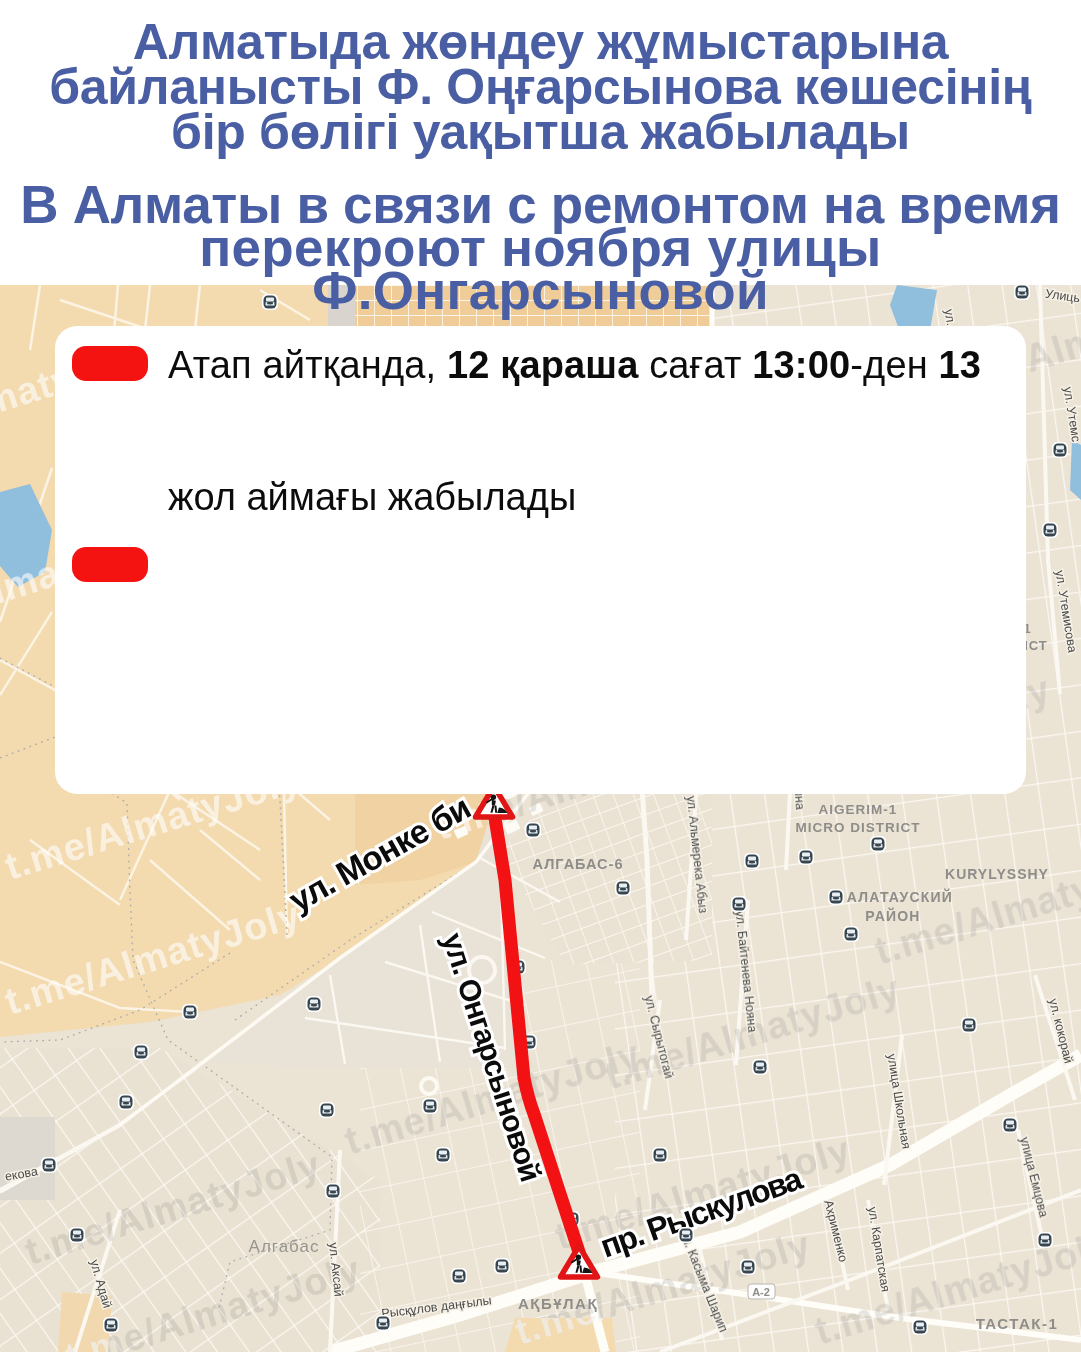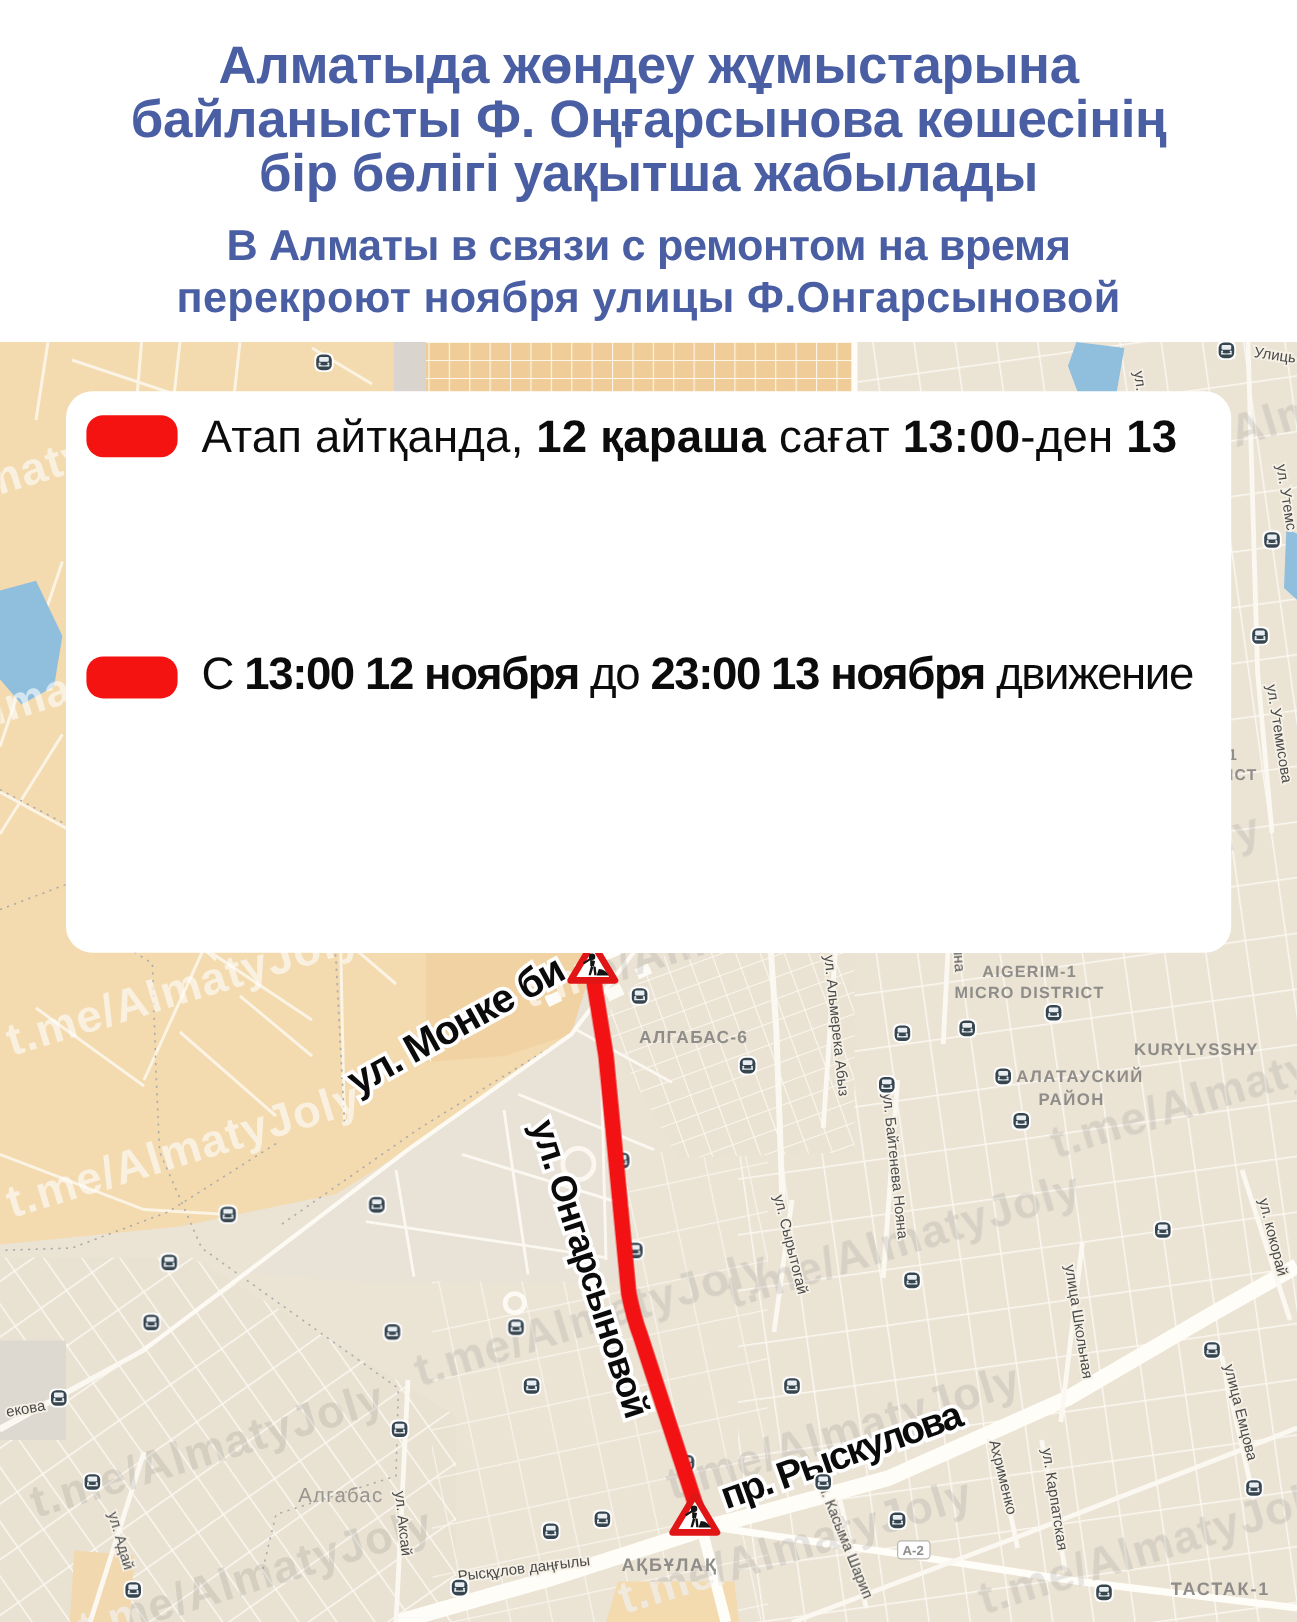--- a/index.html
+++ b/index.html
@@ -1,18 +1,18 @@
 <!DOCTYPE html>
 <html><head><meta charset="utf-8">
 <style>
 html,body{margin:0;padding:0}
 body{width:1081px;height:1352px;font-family:"Liberation Sans",sans-serif;position:relative;overflow:hidden;background:#fff}
 .hdr{position:absolute;left:0;width:1081px;text-align:center;color:#4a5ea3;font-weight:bold;letter-spacing:-0.3px}
-.kz{top:32px;font-size:44px;line-height:45px}
-.ru{top:183px;font-size:36px;line-height:43px}
+.kz{top:20px;font-size:50px;line-height:45px}
+.ru{top:183px;font-size:53px;line-height:43px}
 .card{position:absolute;left:55px;top:326px;width:971px;height:468px;background:#fff;border-radius:22px;z-index:5}
 .pill{position:absolute;left:17px;width:76px;height:35px;background:#f51311;border-radius:14px}
 .ptxt{position:absolute;left:113px;font-size:38px;line-height:44px;color:#0c0c0c;letter-spacing:-0.5px;white-space:nowrap}
 </style></head>
 <body>
 
 <svg width="1081" height="1352" viewBox="0 0 1081 1352" style="position:absolute;left:0;top:0">
 <defs>
 <clipPath id="mapclip">
         <rect x="0" y="285" width="1081" height="1067"></rect>
@@ -333,18 +333,18 @@
 </svg>
 
 <div class="hdr kz">Алматыда жөндеу жұмыстарына<br>байланысты Ф. Оңғарсынова көшесінің<br>бір бөлігі уақытша жабылады</div>
 
 <div class="hdr ru">В Алматы в связи с ремонтом на время<br><span style="letter-spacing:0.25px">перекроют ноября улицы Ф.Онгарсыновой</span></div>
 
 <div class="card">
 
 <span class="pill" style="top:20px"></span>
 
-<div class="ptxt" style="top:17px"><span style="letter-spacing:0.15px">Атап айтқанда, <b>12 қараша</b> сағат <b>13:00</b>-ден <b>13</b></span><br><br><br></div>
+<div class="ptxt" style="top:17px"><span style="letter-spacing:0.15px">Атап айтқанда, <b>12 қараша</b> сағат <b>13:00</b>-ден <b>13</b></span><br><br><br><span style="letter-spacing:0px">жол аймағы жабылады</span></div>
 
 <span class="pill" style="top:221px"></span>
 
-<div class="ptxt" style="top:214px"><span style="letter-spacing:-1.2px">С <b>13:00 12 ноября</b> до <b>23:00 13 ноября</b> движение</span><br><br></div>
+<div class="ptxt" style="top:214px"><br><br></div>
 </div>
 
 </body></html>

